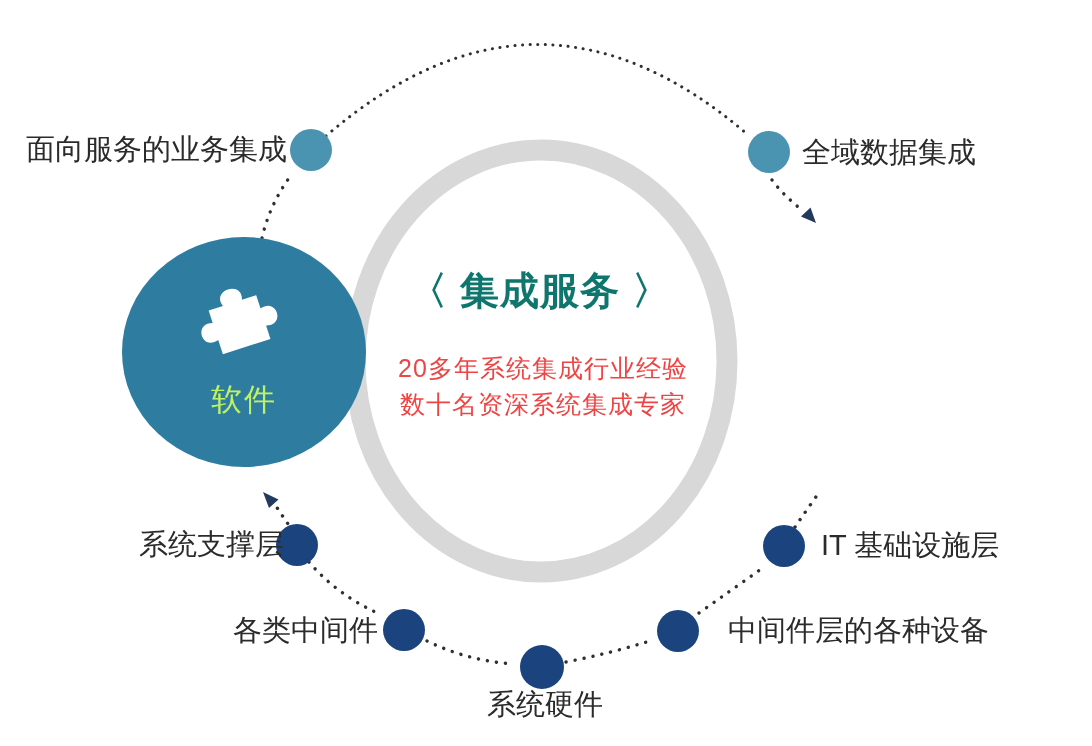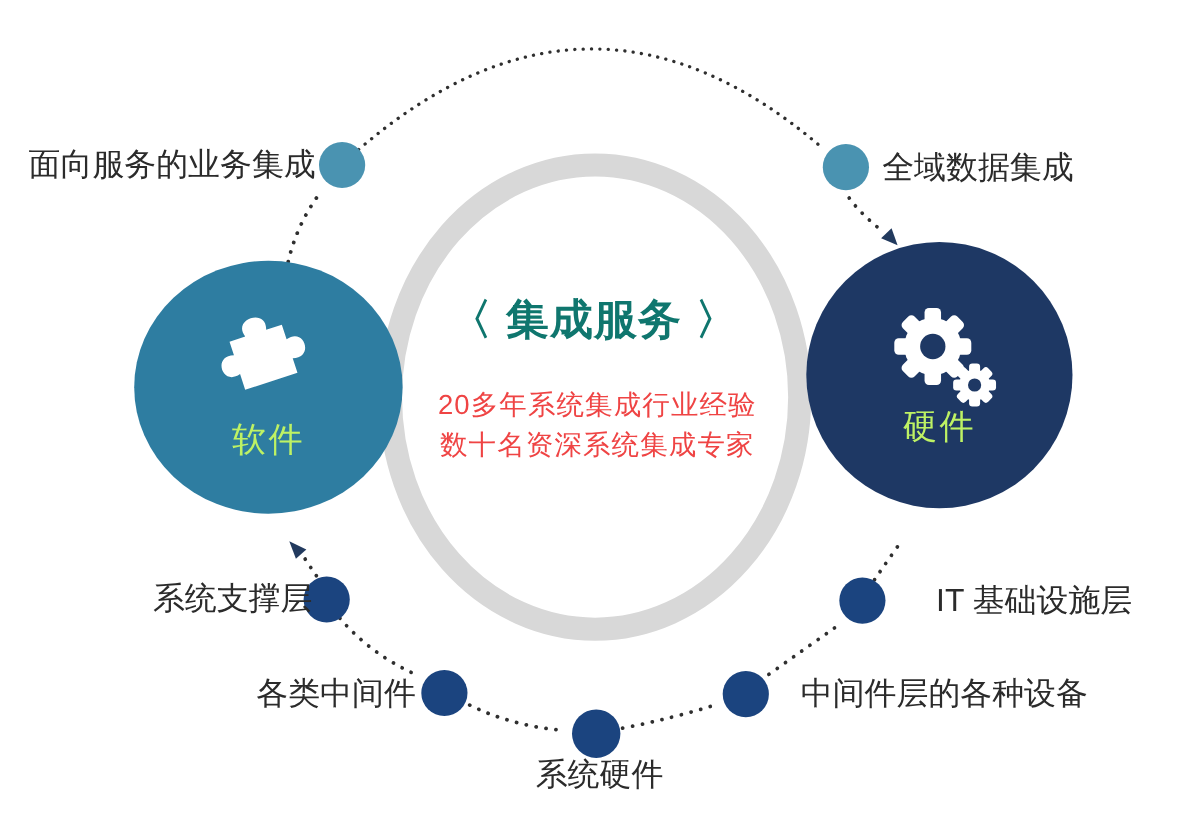--- a/index.html
+++ b/index.html
@@ -70,55 +70,34 @@
     <path class="dots" d="M 795 527 Q 806 511 818 494"></path>
   </svg>
 
   <div class="big-circle circle-software">
     <svg class="icon-wrap" style="left:66px;top:33px;" width="100" height="100" viewBox="0 0 100 100">
       <path fill="#ffffff" transform="rotate(-18 50 50)" d="M 25 32 L 40 32 C 33 13, 67 13, 60 32 L 75 32 L 75 46 C 94 40, 94 70, 75 64 L 75 78 L 25 78 L 25 63 C 6 69, 6 39, 25 45 Z"></path>
     </svg>
     <div class="circle-label" style="top:142px;">软件</div>
   </div>
 
-  <div class="big-circle circle-hardware">
-    <svg class="icon-wrap" style="left:35px;top:15px;" width="160" height="160" viewBox="0 0 160 160">
-      <g transform="translate(80,80)" fill="#ffffff">
-        <rect x="-7.5" y="-35" width="15" height="70" rx="4"></rect>
-        <rect x="-7.5" y="-35" width="15" height="70" rx="4" transform="rotate(45)"></rect>
-        <rect x="-7.5" y="-35" width="15" height="70" rx="4" transform="rotate(90)"></rect>
-        <rect x="-7.5" y="-35" width="15" height="70" rx="4" transform="rotate(135)"></rect>
-        <circle r="26"></circle>
-        <circle r="11.5" fill="#1e3864"></circle>
-      </g>
-      <g transform="translate(118,115)" fill="#ffffff">
-        <rect x="-5" y="-19.5" width="10" height="39" rx="3"></rect>
-        <rect x="-5" y="-19.5" width="10" height="39" rx="3" transform="rotate(45)"></rect>
-        <rect x="-5" y="-19.5" width="10" height="39" rx="3" transform="rotate(90)"></rect>
-        <rect x="-5" y="-19.5" width="10" height="39" rx="3" transform="rotate(135)"></rect>
-        <circle r="14"></circle>
-        <circle r="6" fill="#1e3864"></circle>
-      </g>
-    </svg>
-    <div class="circle-label" style="top:147px;">硬件</div>
-  </div>
 
   <div class="center-title">〈 集成服务 〉</div>
   <div class="center-sub sub1">20多年系统集成行业经验</div>
   <div class="center-sub sub2">数十名资深系统集成专家</div>
 
   <div class="sat-dot teal" style="left:290px;top:129px;"></div>
   <div class="sat-dot teal" style="left:748px;top:131px;"></div>
   <div class="sat-dot navy" style="left:276px;top:524px;"></div>
   <div class="sat-dot navy" style="left:383px;top:609px;"></div>
   <div class="sat-dot navy big" style="left:520px;top:645px;"></div>
   <div class="sat-dot navy" style="left:657px;top:610px;"></div>
   <div class="sat-dot navy" style="left:763px;top:525px;"></div>
 
   <div class="lab right-anchor" style="right:805px;top:150px;">面向服务的业务集成</div>
   <div class="lab" style="left:802px;top:153px;">全域数据集成</div>
   <div class="lab right-anchor" style="right:808px;top:545px;">系统支撑层</div>
   <div class="lab right-anchor" style="right:714px;top:631px;">各类中间件</div>
   <div class="lab center-anchor" style="left:545px;top:705px;">系统硬件</div>
   <div class="lab" style="left:712px;top:631px;margin-left:16px;">中间件层的各种设备</div>
-  <div class="lab" style="left:851px;top:546px;">IT 基础设施层</div>
+  <div class="lab" style="left:821px;top:546px;">IT 基础设施层</div>
 
 </div>
 
 </body></html>

